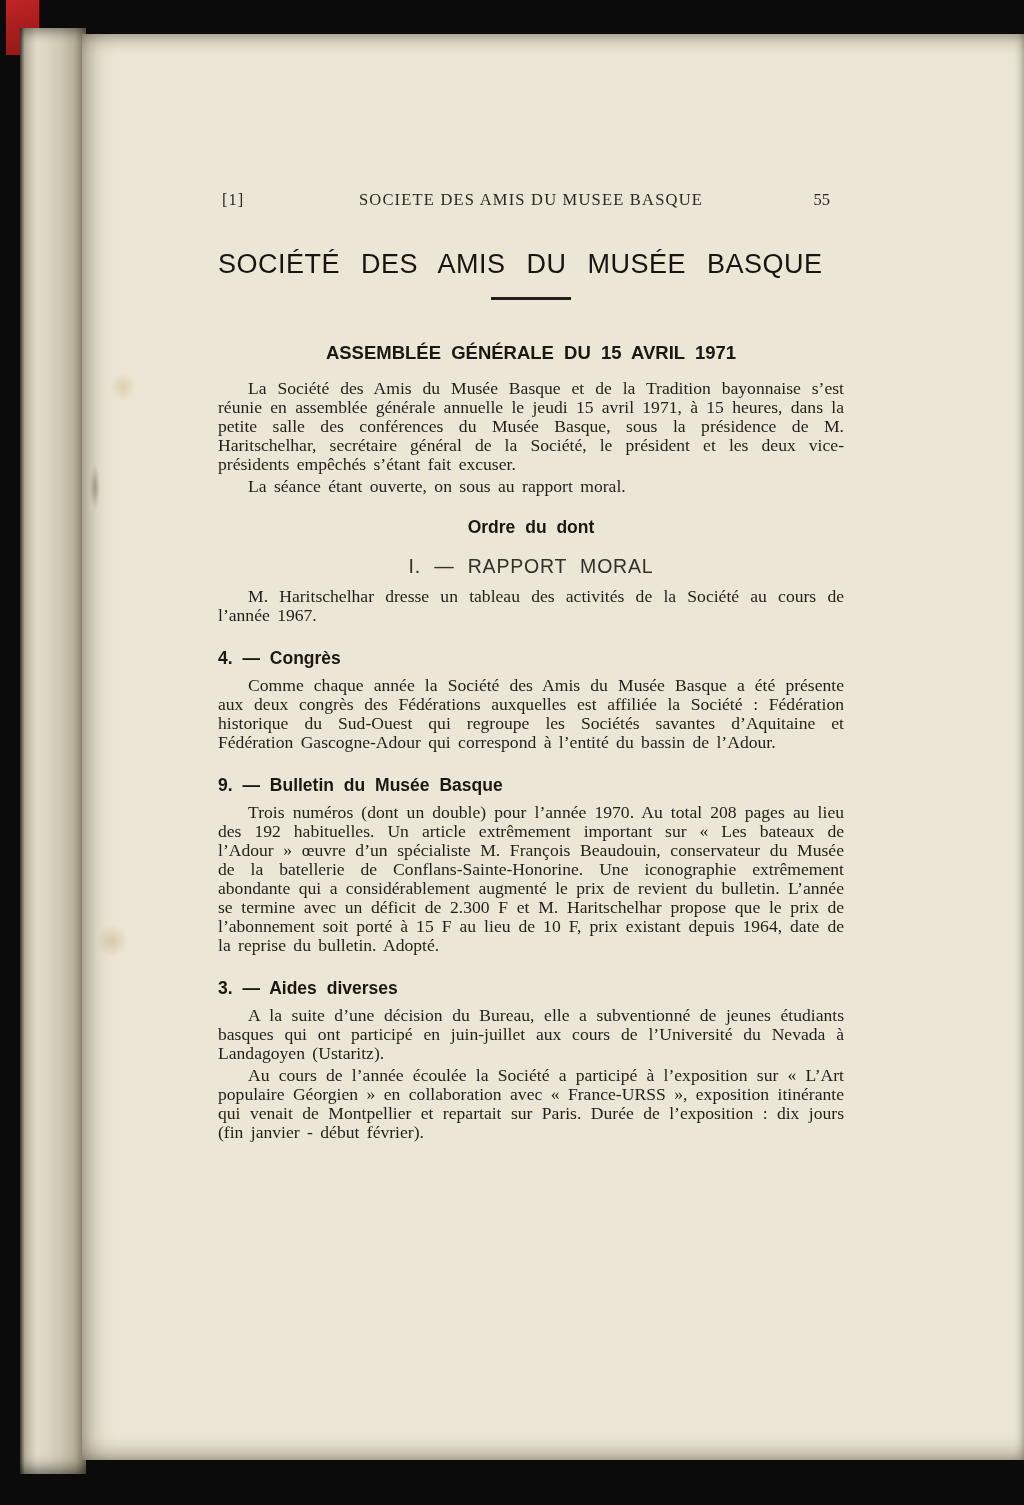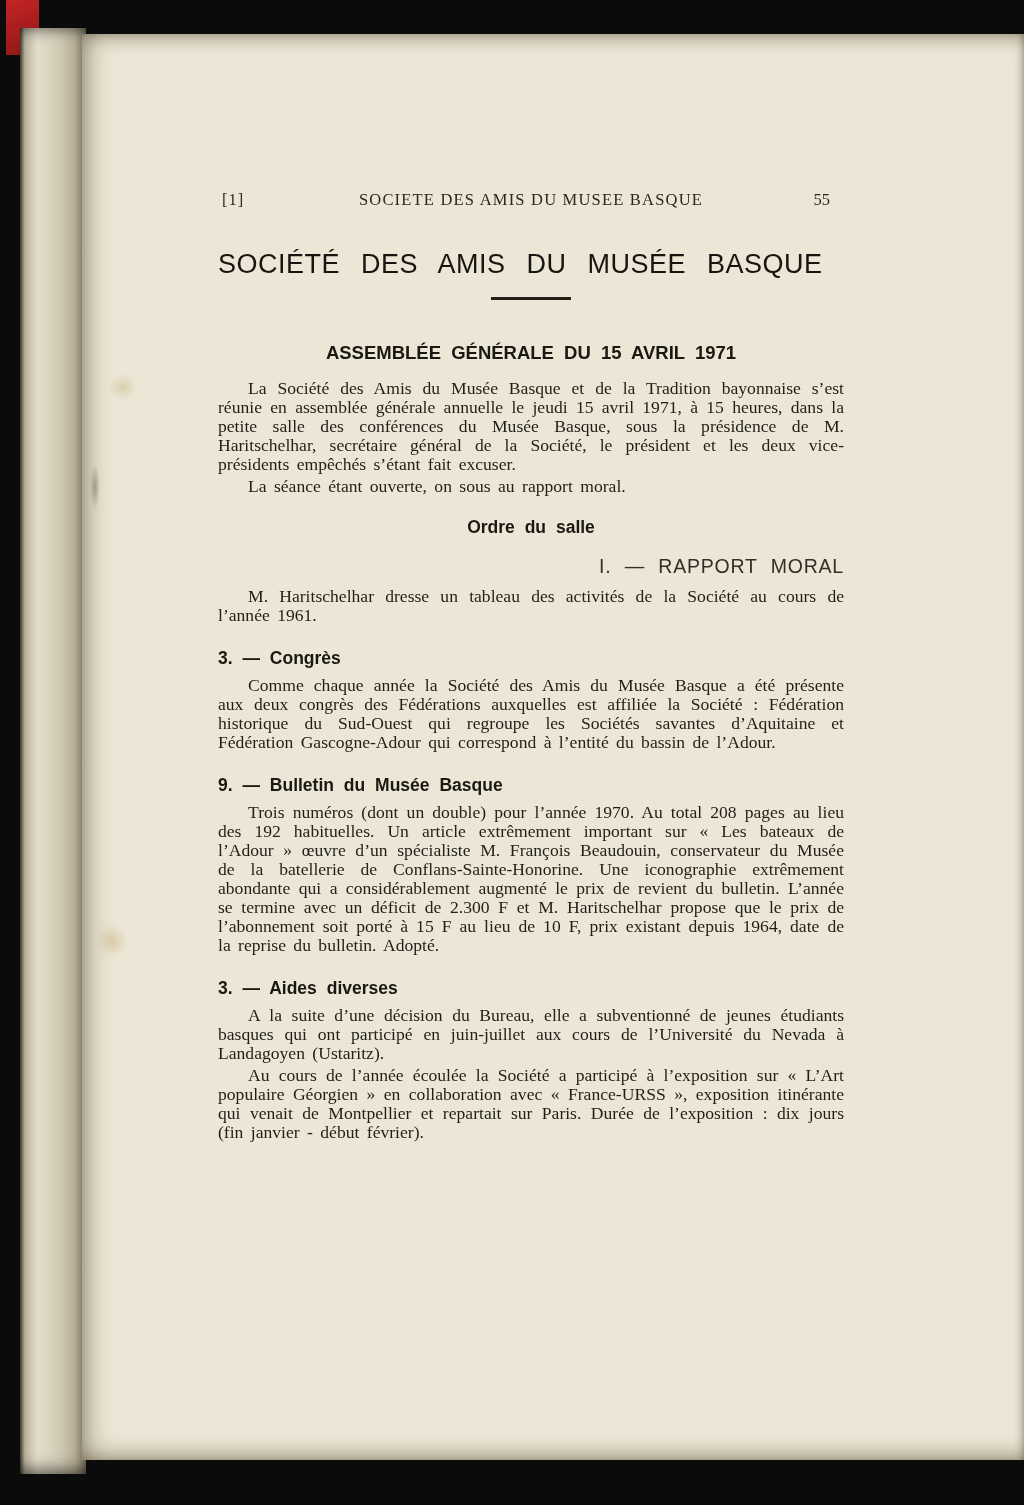--- a/index.html
+++ b/index.html
@@ -61,21 +61,21 @@
   }
   .para + .para { margin-top:3px; }
   .intro-block { margin-top:15px; }
 
   .agenda-heading {
     margin-top:21px; text-align:center;
     font-family:"Liberation Sans", sans-serif; font-weight:bold;
     font-size:17.5px; word-spacing:5px; color:#1b1812;
   }
   .report-heading {
-    margin-top:17px; text-align:right;
+    margin-top:17px; text-align:center;
     font-family:"Liberation Sans", sans-serif; font-weight:normal;
     font-size:19.5px; word-spacing:7px; letter-spacing:0.8px; color:#343028;
   }
   .report-intro { margin-top:9px; }
 
   .section-heading {
     margin:23px 0 7px 0; text-align:left;
     font-family:"Liberation Sans", sans-serif; font-weight:bold;
     font-size:17.5px; word-spacing:5px; color:#1b1812;
   }
@@ -103,27 +103,27 @@
       <div class="article-title">SOCIÉTÉ DES AMIS DU MUSÉE BASQUE</div>
       <div class="title-rule"></div>
 
       <div class="subtitle">ASSEMBLÉE GÉNÉRALE DU 15 AVRIL 1971</div>
 
       <div class="intro-block">
         <p class="para">La Société des Amis du Musée Basque et de la Tradition bayonnaise s’est réunie en assemblée générale annuelle le jeudi 15 avril 1971, à 15 heures, dans la petite salle des conférences du Musée Basque, sous la présidence de M. Haritschelhar, secrétaire général de la Société, le président et les deux vice-présidents empêchés s’étant fait excuser.</p>
         <p class="para">La séance étant ouverte, on sous au rapport moral.</p>
       </div>
 
-      <div class="agenda-heading">Ordre du salle</div>
+      <div class="agenda-heading">Ordre du dont</div>
 
       <div class="report-heading">I. — RAPPORT MORAL</div>
-      <p class="para report-intro">M. Haritschelhar dresse un tableau des activités de la Société au cours de l’année 1961.</p>
+      <p class="para report-intro">M. Haritschelhar dresse un tableau des activités de la Société au cours de l’année 1967.</p>
 
       <div>
-        <div class="section-heading">3. — Congrès</div>
+        <div class="section-heading">4. — Congrès</div>
         <p class="para">Comme chaque année la Société des Amis du Musée Basque a été présente aux deux congrès des Fédérations auxquelles est affiliée la Société : Fédération historique du Sud-Ouest qui regroupe les Sociétés savantes d’Aquitaine et Fédération Gascogne-Adour qui correspond à l’entité du bassin de l’Adour.</p>
       </div>
 
       <div>
         <div class="section-heading">9. — Bulletin du Musée Basque</div>
         <p class="para">Trois numéros (dont un double) pour l’année 1970. Au total 208 pages au lieu des 192 habituelles. Un article extrêmement important sur « Les bateaux de l’Adour » œuvre d’un spécialiste M. François Beaudouin, conservateur du Musée de la batellerie de Conflans-Sainte-Honorine. Une iconographie extrêmement abondante qui a considérablement augmenté le prix de revient du bulletin. L’année se termine avec un déficit de 2.300 F et M. Haritschelhar propose que le prix de l’abonnement soit porté à 15 F au lieu de 10 F, prix existant depuis 1964, date de la reprise du bulletin. Adopté.</p>
       </div>
 
       <div>
         <div class="section-heading">3. — Aides diverses</div>

